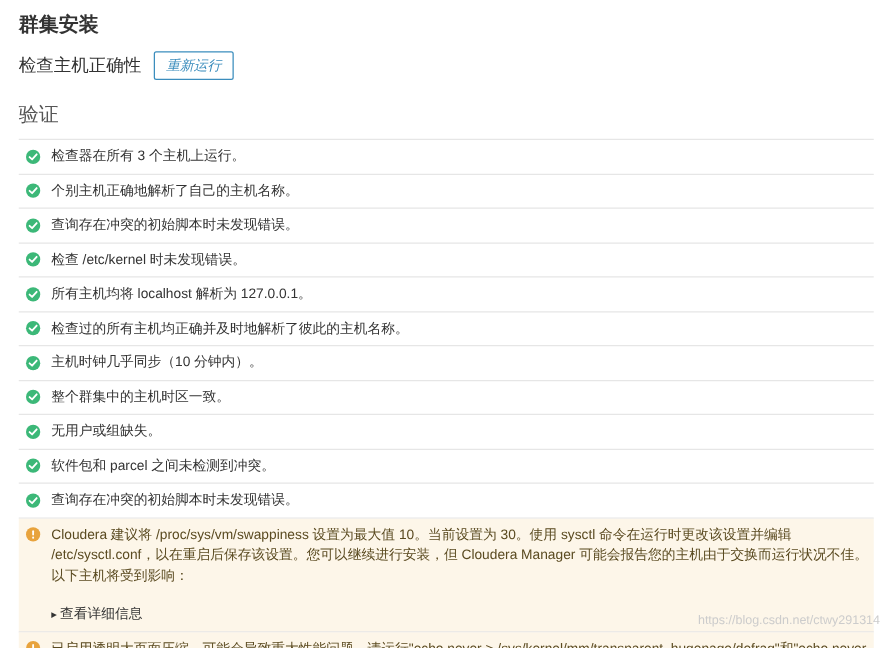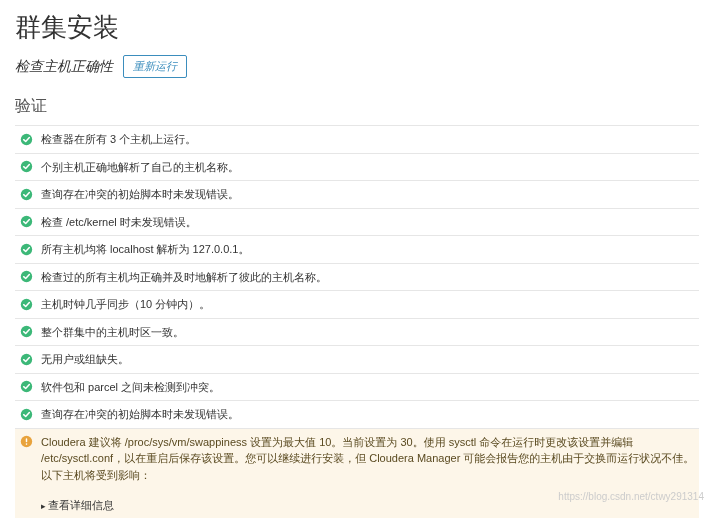--- a/index.html
+++ b/index.html
@@ -1,19 +1,19 @@
 <!DOCTYPE html>
 <html><head>
   <meta charset="utf-8">
   <style>
     * { margin: 0; padding: 0; box-sizing: border-box; }
     body { font-family: "Helvetica Neue", Arial, "Microsoft YaHei", sans-serif; font-size: 12px; color: #333; padding: 10px 15px; background: #fff; }
-    .page-title { font-size: 26px; font-weight: 400; margin-bottom: 10px; }
+    .page-title { font-size: 16px; font-weight: 700; margin-bottom: 10px; }
     .subtitle-row { display: flex; align-items: center; margin-bottom: 18px; }
-    .subtitle { font-size: 14px; font-weight: 400; margin-right: 10px; font-style: italic; }
+    .subtitle { font-size: 14px; font-weight: 400; margin-right: 10px; }
     .btn-rerun { border: 1px solid #3b8dbd; color: #3b8dbd; background: #fff; padding: 3px 9px; font-size: 11px; cursor: pointer; border-radius: 2px; font-style: italic; }
     .section-label { font-size: 16px; color: #555; margin-bottom: 8px; }
     .items-list { width: 100%; }
     .item { display: flex; align-items: flex-start; padding: 5px 4px; border-bottom: 1px solid #e6e6e6; }
     .item:first-child { border-top: 1px solid #e6e6e6; }
     .icon { width: 14px; height: 14px; flex-shrink: 0; margin-right: 8px; margin-top: 1px; display: inline-flex; align-items: center; justify-content: center; }
     .icon svg { width: 13px; height: 13px; }
     .item-body { flex: 1; color: #333; font-size: 11px; line-height: 1.5; }
     .item-warn { background: #fdf6e9; }
     .item-warn .item-body { color: #5a4a20; }

